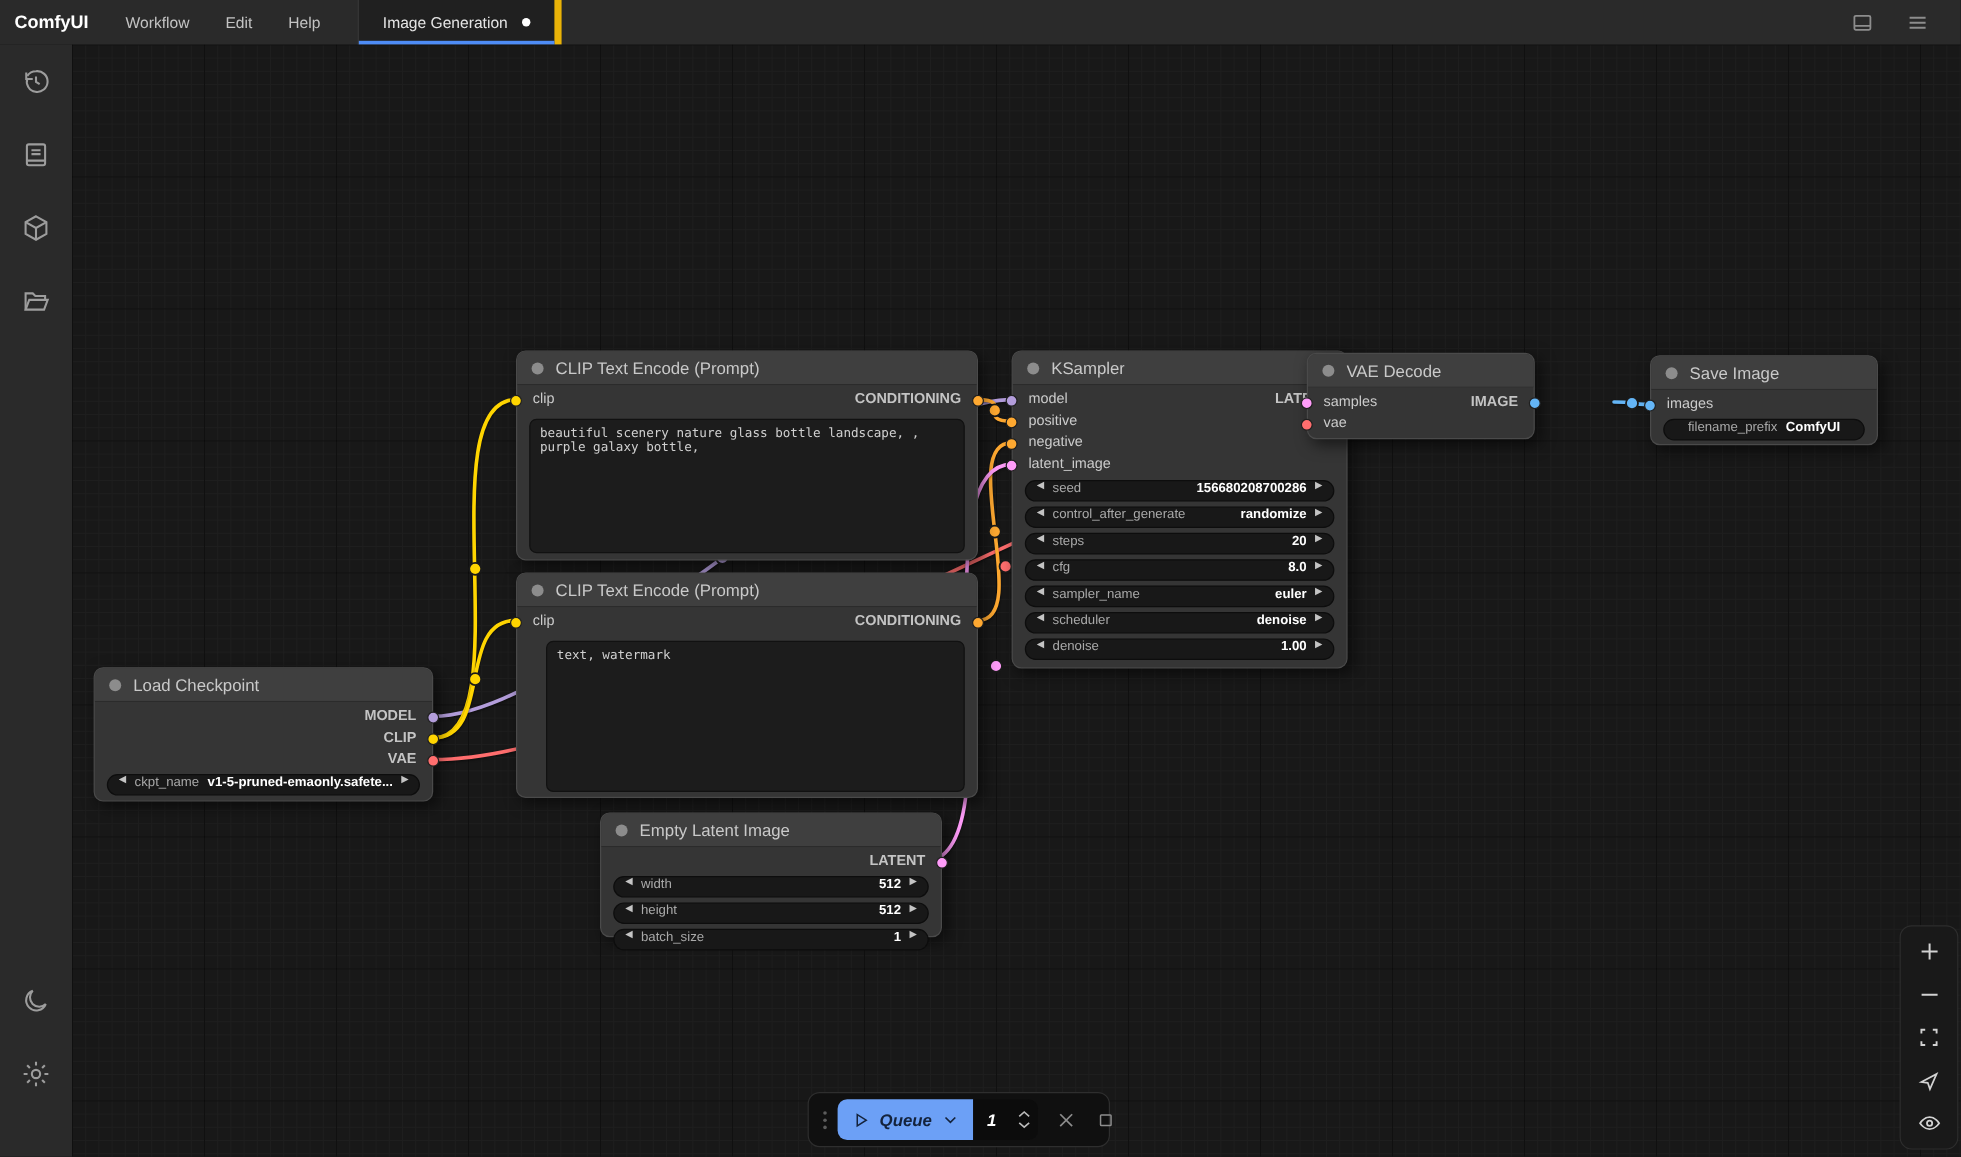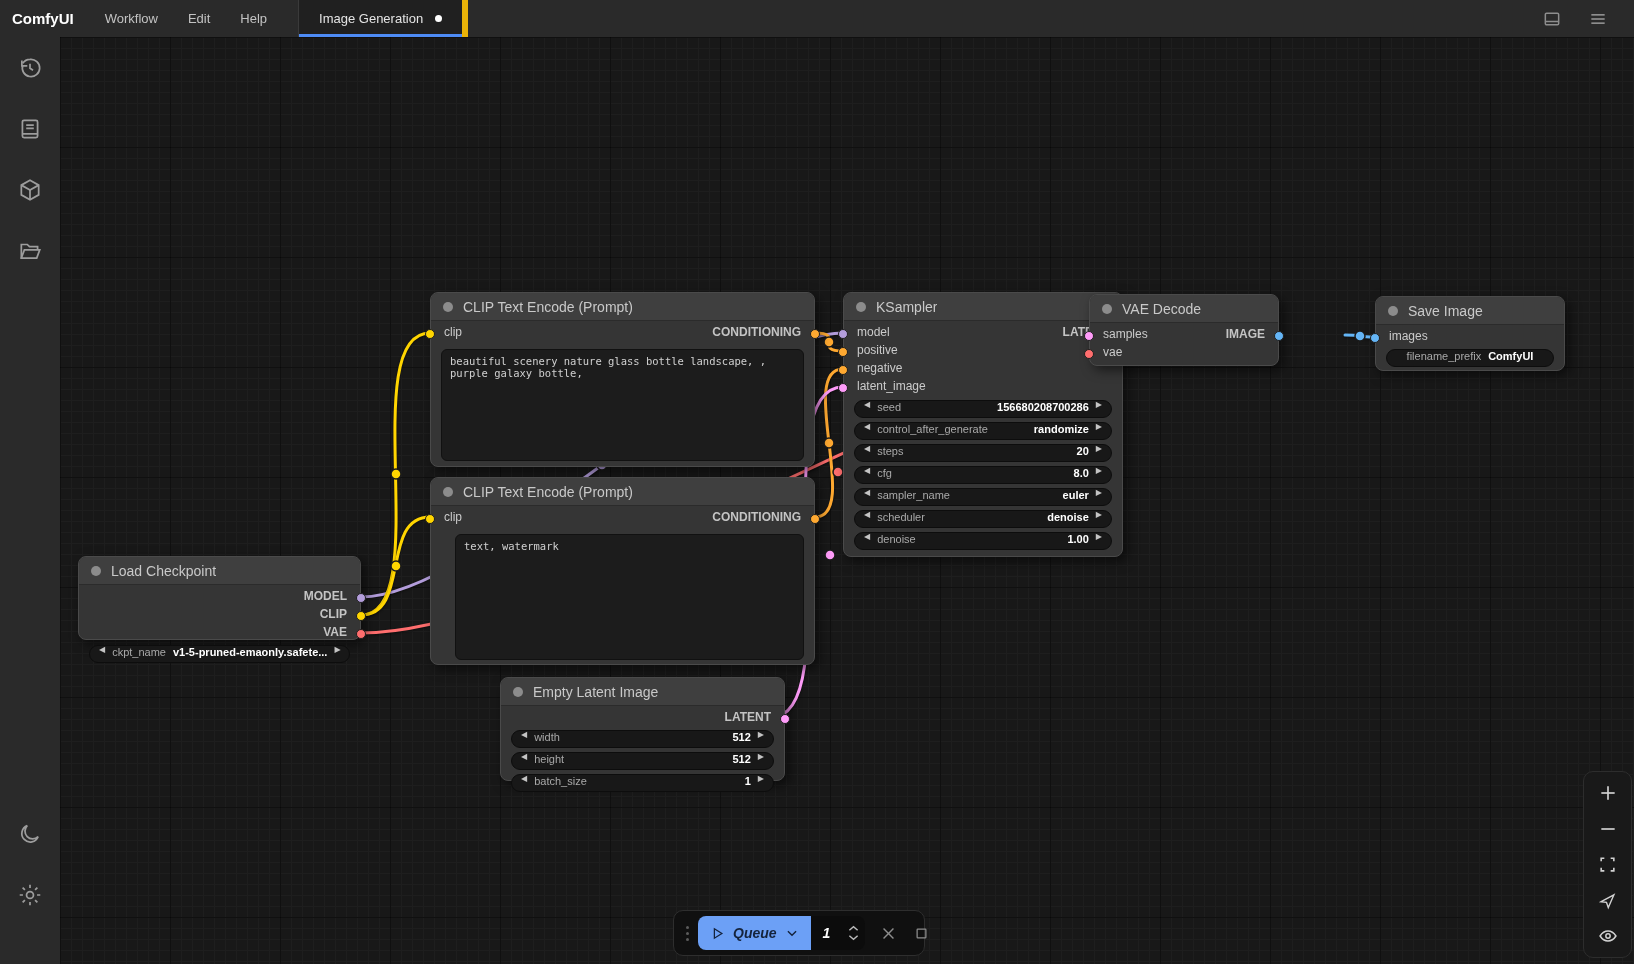--- a/index.html
+++ b/index.html
@@ -122,21 +122,21 @@
   <circle class="wire-dot" cx="838" cy="472" r="5" style="fill: rgb(255, 110, 110);"></circle>
   <circle class="wire-dot" cx="829" cy="342" r="5" style="fill: rgb(255, 169, 49);"></circle>
   <circle class="wire-dot" cx="829" cy="443" r="5" style="fill: rgb(255, 169, 49);"></circle>
   <circle class="wire-dot" cx="830" cy="555" r="5" style="fill: rgb(255, 156, 249);"></circle>
   <circle class="wire-dot" cx="1139" cy="334" r="5" style="fill: rgb(255, 156, 249);"></circle>
   <circle class="wire-dot" cx="1360" cy="336" r="5" style="fill: rgb(100, 181, 246);"></circle>
 </svg>
 
 <div class="nodes">
 
-  <div class="node" style="left:78px;top:556px;width:283px;height:84px;">
+  <div class="node" style="left:78px;top:556px;width:283px;height:112px;">
     <div class="node-header">
       <span class="node-dot"></span>
       <span class="node-title">Load Checkpoint</span>
     </div>
     <div class="node-body">
       <div class="prow">
         <span class="plabel out-label">MODEL</span>
         <span class="pin out" style="background: rgb(179, 157, 219);"></span>
       </div>
       <div class="prow">

